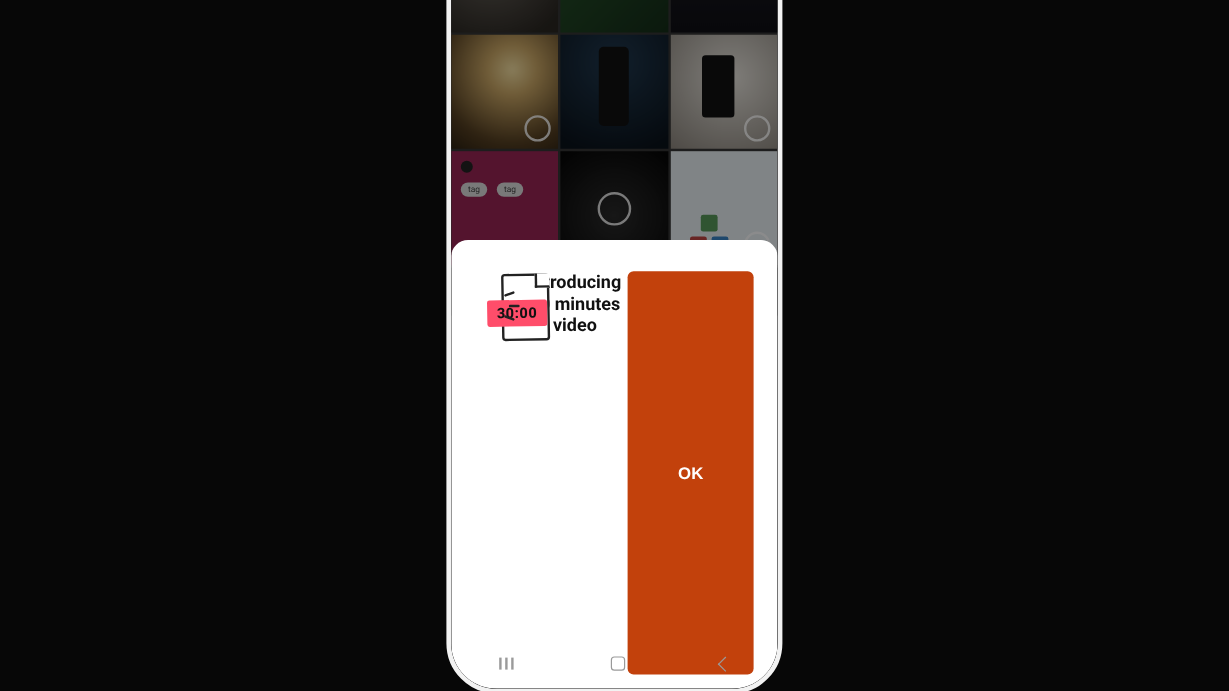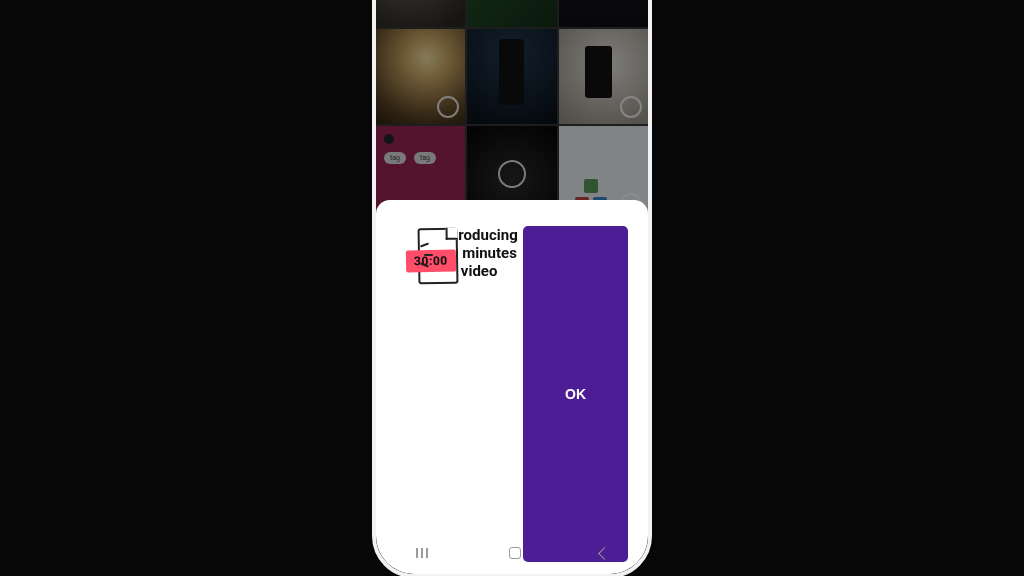--- a/index.html
+++ b/index.html
@@ -134,21 +134,21 @@
   .subtitle{
     color:#8a8a8a;
     font-size:12px;
     text-align:center;
     line-height:1.45;
     max-width: 220px;
     margin-bottom:26px;
   }
   .ok-btn{
     width:100%;
-    background:#4c1d95;
+    background:#c2410c;
     color:#fff;
     border:none;
     border-radius:5px;
     padding:12px 0;
     font-size:14px;
     font-weight:600;
     letter-spacing:.3px;
     cursor:pointer;
   }
 

